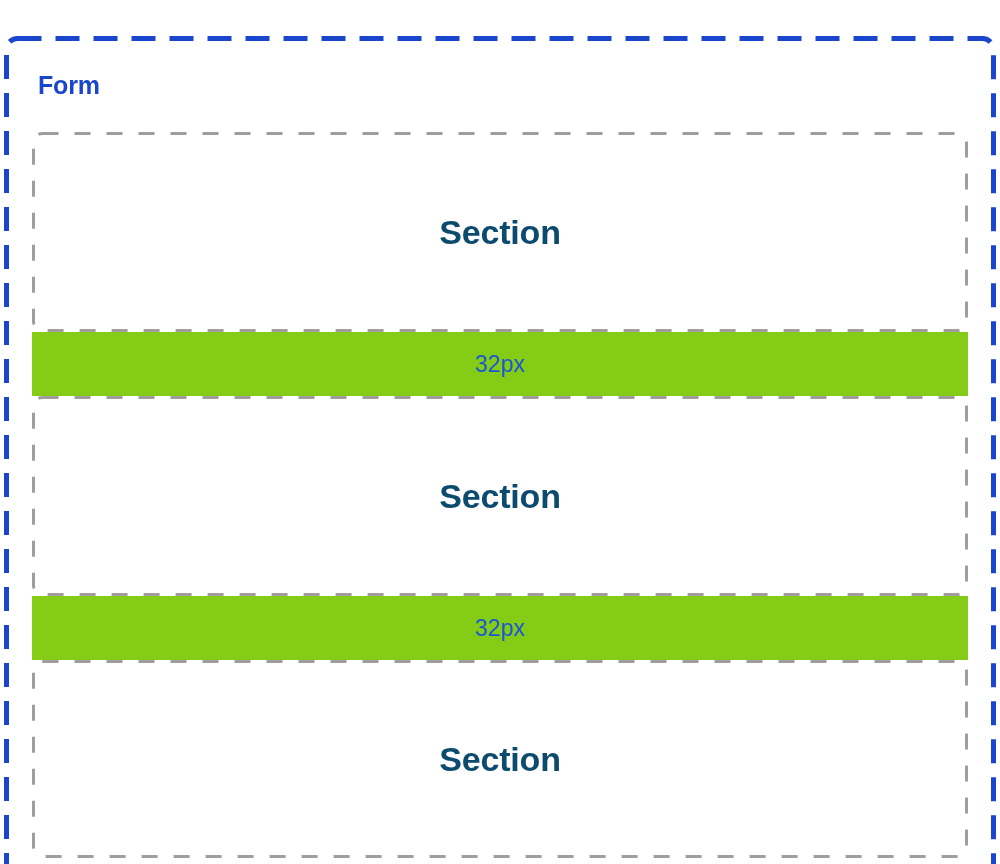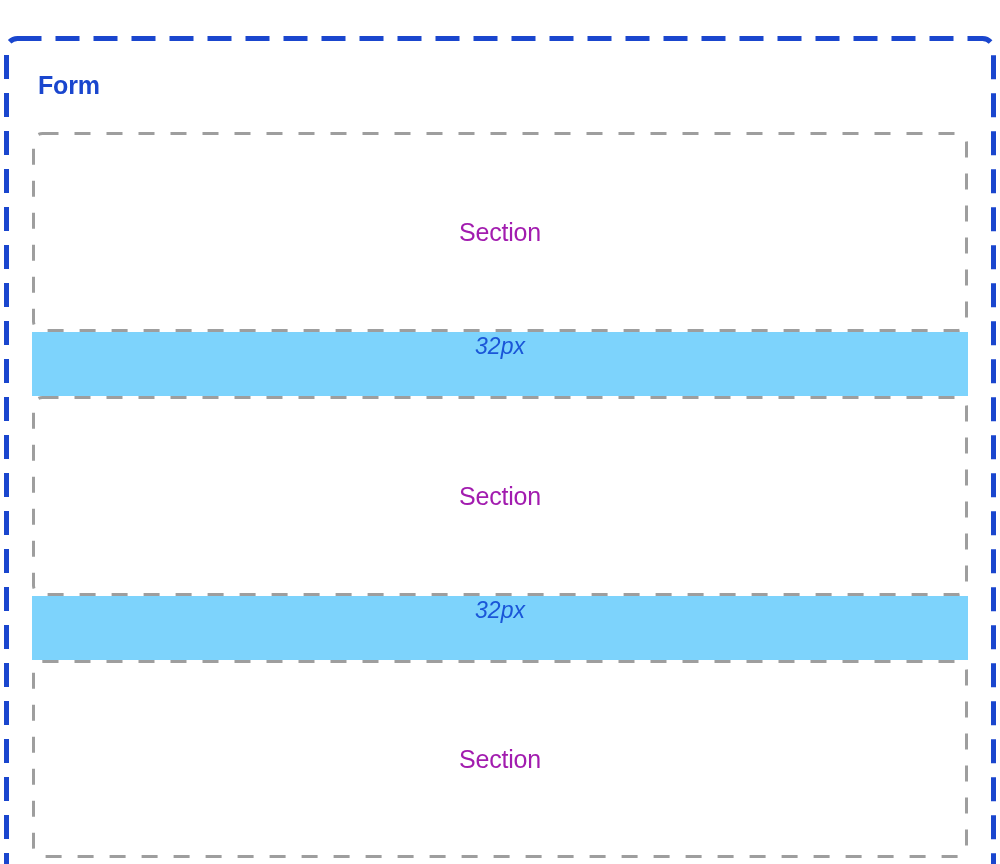--- a/index.html
+++ b/index.html
@@ -78,36 +78,36 @@
     position: absolute;
     left: 0;
     top: 0;
     width: 100%;
     height: 100%;
     display: block;
     pointer-events: none;
   }
   .section-label {
     position: relative;
-    font-size: 25px;
-    font-weight: normal;
+    font-size: 34px;
+    font-weight: bold;
     letter-spacing: -0.2px;
-    color: #a21caf;
+    color: #0c4a6e;
     line-height: 30px;
     white-space: nowrap;
   }
 
   .gap-band {
     position: relative;
     box-sizing: border-box;
     width: 100%;
-    background: #7dd3fc;
+    background: #84cc16;
     display: flex;
+    align-items: center;
     justify-content: center;
-    font-style: italic;
   }
   .gap-label {
     font-size: 23px;
     font-weight: normal;
     color: #1a56d8;
     line-height: 28px;
     white-space: nowrap;
   }
 </style>
 </head>

